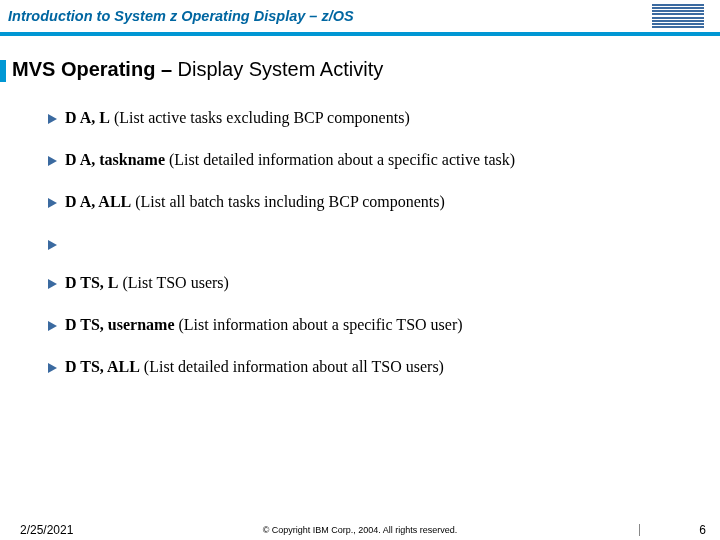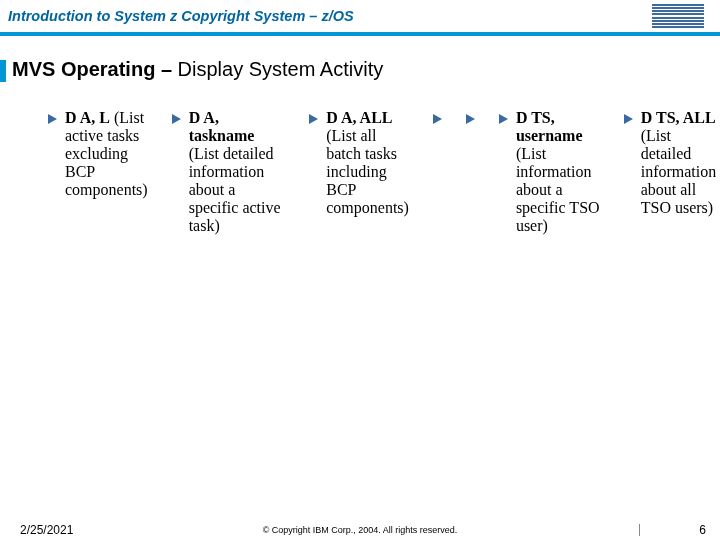--- a/index.html
+++ b/index.html
@@ -49,21 +49,21 @@
     top: 2px;
     width: 6px;
     height: 22px;
     background: #0097d4;
   }
   .main-title .bold { font-weight: bold; }
   .main-title .normal { font-weight: normal; }
   .bullets {
     margin: 28px 0 0 48px;
     display: flex;
-    flex-direction: row;
+    flex-direction: column;
     gap: 24px;
   }
   .bullet {
     display: flex;
     align-items: flex-start;
     gap: 8px;
   }
   .arrow {
     width: 0; height: 0;
     border-left: 9px solid #3b6aa0;
@@ -112,21 +112,21 @@
     position: absolute;
     right: 14px;
     font-size: 12px;
     color: #000;
   }
 </style>
 </head>
 <body>
 
 <div class="header">
-  <div class="header-title">Introduction to System z Copyright System – z/OS</div>
+  <div class="header-title">Introduction to System z Operating Display – z/OS</div>
   <div class="ibm-logo">
     <div class="bar"></div>
       <div class="bar"></div>
       <div class="bar"></div>
       <div class="bar"></div>
     <div class="bar"></div>
       <div class="bar"></div>
       <div class="bar"></div>
       <div class="bar"></div>
   </div>
@@ -147,20 +147,21 @@
   </div>
   <div class="bullet">
     <div class="arrow"></div>
     <div class="bullet-text"><span class="cmd">D  A, ALL</span><span>  (List all batch tasks including BCP components)</span></div>
   </div>
   <div class="bullet">
     <div class="arrow"></div>
   </div>
   <div class="bullet">
     <div class="arrow"></div>
+    <div class="bullet-text"><span class="cmd">D  TS, L</span><span>  (List TSO users)</span></div>
   </div>
   <div class="bullet">
     <div class="arrow"></div>
     <div class="bullet-text"><span class="cmd">D  TS, username</span><span>  (List information about a specific TSO user)</span></div>
   </div>
   <div class="bullet">
     <div class="arrow"></div>
     <div class="bullet-text"><span class="cmd">D  TS, ALL</span><span>  (List detailed information about all TSO users)</span></div>
   </div>
 </div>

